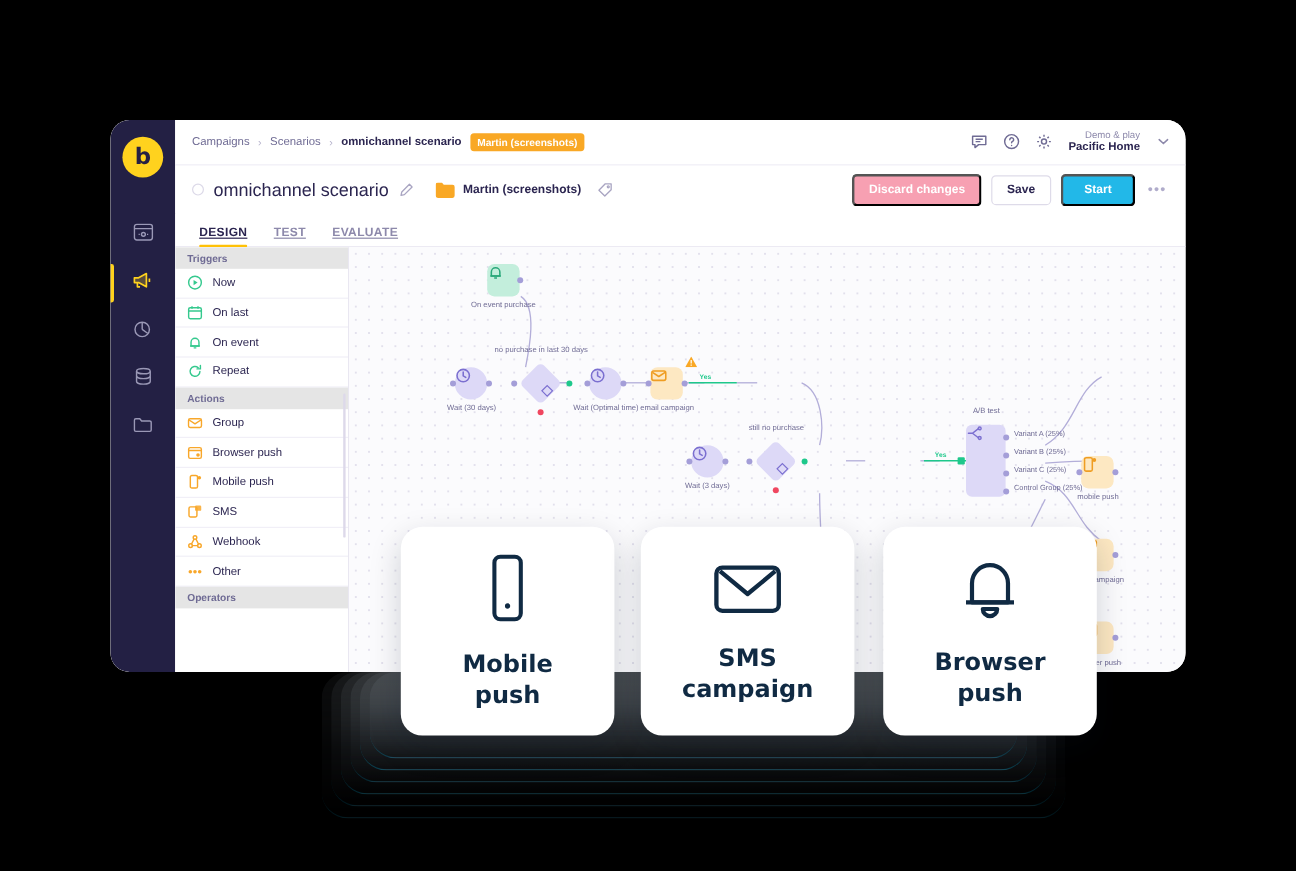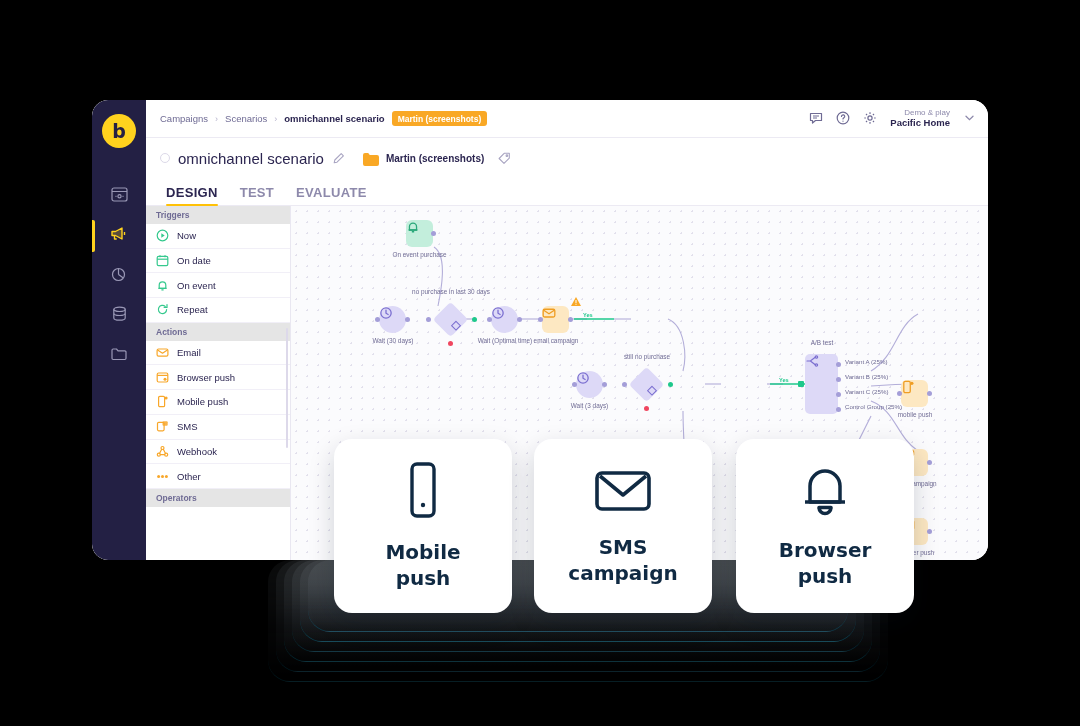--- a/index.html
+++ b/index.html
@@ -97,21 +97,21 @@
   .btn-save { background: #fff; color: #2b2550; border: 1px solid #dedbe9; }
   .btn-start { background: #22b8e8; color: #fff; padding: 6px 18px; }
   .btn-more { color: #b0accb; font-size: 12px; letter-spacing: 1px; padding: 0 2px; }
 
   
   .tabs {
     position: absolute; left: 54px; top: 78px; right: 0; height: 28px;
     display: flex; align-items: flex-end; gap: 22px; padding: 0 20px;
     border-bottom: 1px solid #eceaf3; background: #fff;
   }
-  .tab { font-size: 13px; font-weight: bold; color: #8d89ab; padding-bottom: 5px; position: relative; letter-spacing: .3px; }
+  .tab { font-size: 10px; font-weight: bold; color: #8d89ab; padding-bottom: 5px; position: relative; letter-spacing: .3px; text-decoration: underline; }
   .tab.active { color: #2b2550; }
   .tab.active::after {
     content: ""; position: absolute; left: 0; right: 0; bottom: -1px;
     height: 2.5px; background: #ffc107; border-radius: 2px;
   }
 
   
   .panel {
     position: absolute; left: 54px; top: 106px; width: 145px; bottom: 0;
     background: #fff; border-right: 1px solid #e9e7f1; overflow: hidden;
@@ -323,20 +323,26 @@
         </span>
         <span class="folder-name">Martin (screenshots)</span>
       </span>
       <span class="icon-btn" style="margin-left:14px;">
         <svg width="13" height="13" viewBox="0 0 13 13" fill="none" stroke="currentColor" stroke-width="1.1" stroke-linejoin="round">
           <path d="M6.4 1.2H11.3v4.9L6 11.4 1.1 6.5z"></path>
             <circle cx="8.9" cy="3.7" r=".8"></circle>
         </svg>
       </span>
 
+      <div class="titlebar-right">
+        <button class="btn btn-discard">Discard changes</button>
+        <button class="btn btn-save">Save</button>
+        <button class="btn btn-start">Start</button>
+        <span class="btn-more">•••</span>
+      </div>
     </div>
 
     <div class="tabs">
       <div class="tab active">DESIGN</div>
       <div class="tab">TEST</div>
       <div class="tab">EVALUATE</div>
     </div>
 
     <div class="panel">
 
@@ -353,21 +359,21 @@
       </div>
 
       <div class="panel-row">
         <span class="ico green">
           <svg width="13" height="13" viewBox="0 0 13 13" fill="none" stroke="currentColor" stroke-width="1.2">
             <rect x="1.2" y="2.4" width="10.6" height="9.2" rx="1.4"></rect>
               <path d="M1.2 5.2h10.6"></path>
             <path d="M4 1.2v2M9 1.2v2"></path>
           </svg>
         </span>
-        <span class="lbl">On date</span>
+        <span class="lbl">On last</span>
       </div>
 
       <div class="panel-row">
         <span class="ico green">
           <svg width="13" height="13" viewBox="0 0 13 13" fill="none" stroke="currentColor" stroke-width="1.2" stroke-linejoin="round">
             <path d="M3.2 9.3V6.2a3.3 3.3 0 016.6 0v3.1z"></path>
               <path d="M2.4 9.3h8.2M5.4 10.9h2.2"></path>
           </svg>
         </span>
         <span class="lbl">On event</span>
@@ -385,21 +391,21 @@
 
       <div class="panel-head">Actions</div>
 
       <div class="panel-row">
         <span class="ico orange">
           <svg width="13" height="13" viewBox="0 0 13 13" fill="none" stroke="currentColor" stroke-width="1.2" stroke-linejoin="round">
             <rect x="1.1" y="3" width="10.8" height="7.2" rx="1.4"></rect>
               <path d="M1.6 4l4.9 3.2L11.4 4"></path>
           </svg>
         </span>
-        <span class="lbl">Email</span>
+        <span class="lbl">Group</span>
       </div>
 
       <div class="panel-row">
         <span class="ico orange">
           <svg width="13" height="13" viewBox="0 0 13 13" fill="none" stroke="currentColor" stroke-width="1.2">
             <rect x="1.2" y="2" width="10.6" height="9" rx="1.4"></rect>
               <path d="M1.2 4.4h10.6"></path>
             <circle cx="9" cy="8.2" r="1.5" fill="currentColor" stroke="none"></circle>
           </svg>
         </span>

